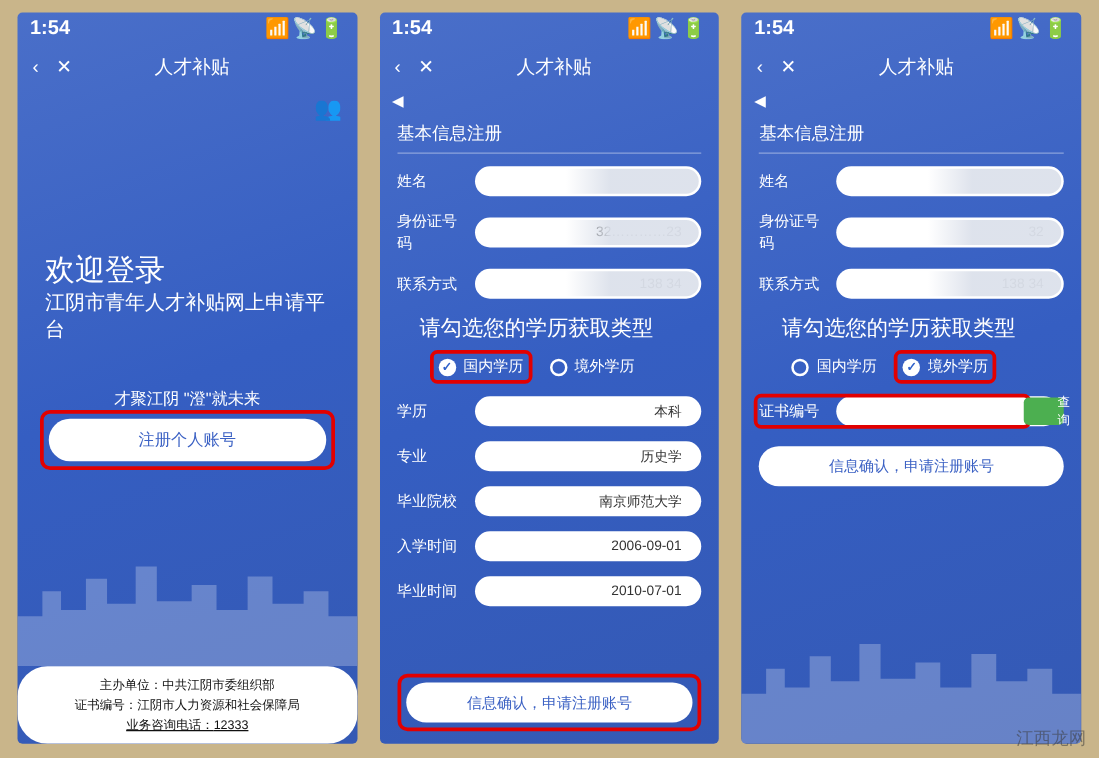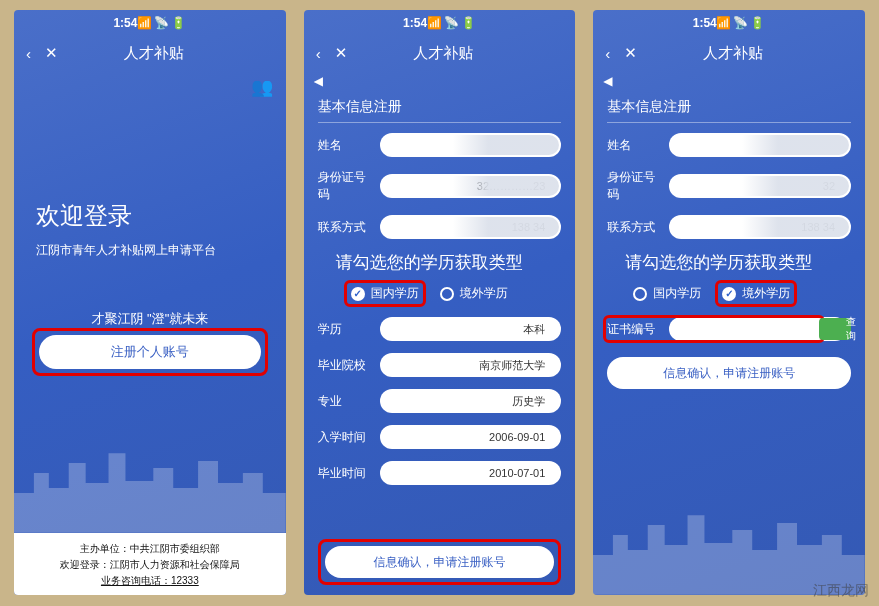--- a/index.html
+++ b/index.html
@@ -20,24 +20,24 @@
     background: linear-gradient(160deg, #4a6fc9 0%, #355ec2 50%, #3459b4 100%);
     border-radius: 4px;
     overflow: hidden;
     display: flex;
     flex-direction: column;
     position: relative;
   }
   .status-bar {
     height: 26px;
     color: #fff;
-    font-size: 12px;
-    display: flex;
-    align-items: center;
-    justify-content: center;
+    font-size: 16px;
+    display: flex;
+    align-items: center;
+    justify-content: space-between;
     padding: 0 10px;
     font-weight: 600;
   }
   .status-right { display: flex; gap: 2px; align-items: center; }
   .nav-bar {
     height: 34px;
     display: flex;
     align-items: center;
     color: #fff;
     padding: 0 12px;
@@ -49,21 +49,21 @@
 
   
   .friends-icon {
     position: absolute;
     top: 6px; right: 12px;
     font-size: 18px;
     color: #fff;
   }
   .welcome-block { position: absolute; top: 130px; left: 22px; right: 22px; }
   .welcome-title { font-size: 24px; font-weight: 400; }
-  .welcome-sub { font-size: 12px; margin-top: 10px; line-height: 1.4; }
+  .welcome-sub { font-size: 16px; margin-top: 0; line-height: 1.4; }
   .slogan { position: absolute; top: 240px; left: 0; right: 0; text-align: center; font-size: 13px; }
   .pill-btn {
     background: #fff;
     color: #3b61c4;
     border-radius: 999px;
     height: 34px;
     display: flex;
     align-items: center;
     justify-content: center;
     font-size: 13px;
@@ -87,20 +87,21 @@
   }
   .footer {
     position: absolute;
     bottom: 0; left: 0; right: 0;
     background: #fff;
     color: #111;
     font-size: 10px;
     text-align: center;
     padding: 8px 4px 6px;
     line-height: 1.6;
+    border-radius: 24px;
   }
   .footer .underline { text-decoration: underline; }
 
   
   .back-arrow { font-size: 12px; }
   .form-content { padding: 8px 14px 0; }
   .section-title {
     font-size: 14px;
     padding: 6px 0;
     border-bottom: 1px solid rgba(255,255,255,0.4);
@@ -235,21 +236,21 @@
     <div class="register-btn-wrap highlight-box">
       <div class="pill-btn">注册个人账号</div>
     </div>
     <div class="city-silhouette">
       <svg class="city" viewBox="0 0 273 100">
           <path fill="#fff" d="M0 100 L0 60 L20 60 L20 40 L35 40 L35 55 L55 55 L55 30 L72 30 L72 50 L95 50 L95 20 L112 20 L112 48 L140 48 L140 35 L160 35 L160 55 L185 55 L185 28 L205 28 L205 50 L230 50 L230 40 L250 40 L250 60 L273 60 L273 100 Z"></path>
         </svg>
     </div>
     <div class="footer">
       <div><span>主办单位：</span><span>中共江阴市委组织部</span></div>
-      <div><span>欢迎登录：</span><span>江阴市人力资源和社会保障局</span></div>
+      <div><span>证书编号：</span><span>江阴市人力资源和社会保障局</span></div>
       <div><span class="underline">业务咨询电话：</span><span class="underline">12333</span></div>
     </div>
   </div>
 </div>
 
 <div class="phone">
   <div class="status-bar">
     <span>1:54</span>
     <span class="status-right">
       <span>📶</span>
@@ -292,26 +293,26 @@
         <span class="radio-circle empty"></span>
         <span>境外学历</span>
       </span>
     </div>
 
     <div class="form-row">
       <div class="form-label">学历</div>
       <div class="form-input">本科</div>
     </div>
     <div class="form-row">
+      <div class="form-label">专业</div>
+      <div class="form-input">历史学</div>
+    </div>
+    <div class="form-row">
       <div class="form-label">毕业院校</div>
       <div class="form-input">南京师范大学</div>
-    </div>
-    <div class="form-row">
-      <div class="form-label">专业</div>
-      <div class="form-input">历史学</div>
     </div>
     <div class="form-row">
       <div class="form-label">入学时间</div>
       <div class="form-input">2006-09-01</div>
     </div>
     <div class="form-row">
       <div class="form-label">毕业时间</div>
       <div class="form-input">2010-07-01</div>
     </div>
   </div>

